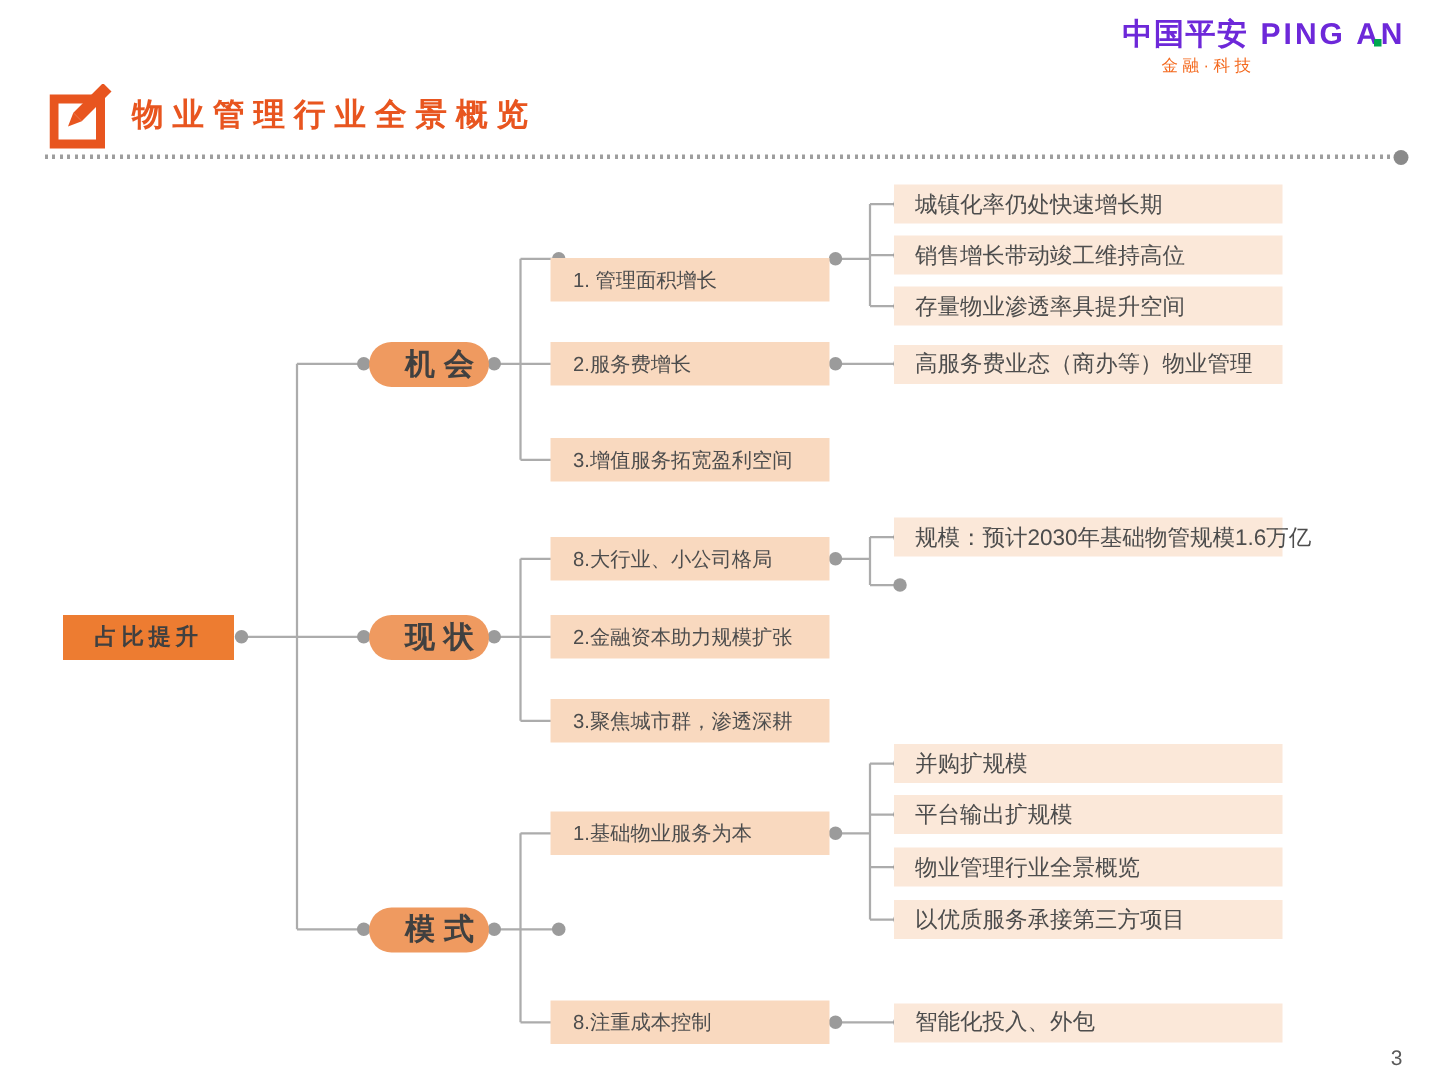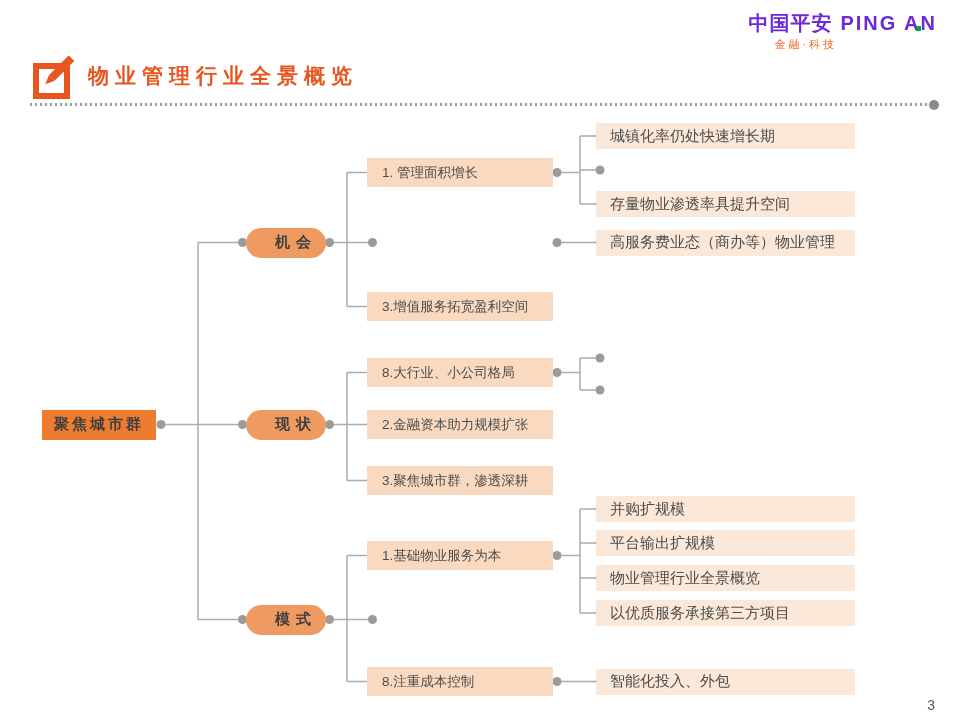--- a/index.html
+++ b/index.html
@@ -15,21 +15,21 @@
   .logo-tagline{font-size:11px;color:#f4691e;letter-spacing:3px;text-align:left;padding-left:26px;margin-top:6px;}
   .title-icon{position:absolute;left:33px;top:56px;}
   .page-title{position:absolute;left:88px;top:62px;font-size:21px;font-weight:bold;color:#e8551f;letter-spacing:6px;white-space:nowrap;}
   .title-divider{position:absolute;left:30px;top:103px;width:898px;height:3px;
     background:repeating-linear-gradient(to right,#9e9e9e 0 2px,transparent 2px 5px);}
   .divider-end-dot{position:absolute;left:929px;top:100px;width:10px;height:10px;border-radius:50%;background:#8a8a8a;}
   
   .node{position:absolute;display:flex;align-items:center;box-sizing:border-box;white-space:nowrap;}
   .root{width:114px;height:30px;background:#ed7c31;color:#404040;font-size:15px;font-weight:bold;
         letter-spacing:3px;justify-content:center;}
-  .branch{width:80px;height:30px;background:#ef9a60;color:#404040;font-size:15px;font-weight:bold;
+  .branch{width:80px;height:30px;background:#ef9a60;color:#404040;font-size:20px;font-weight:bold;
         letter-spacing:6px;justify-content:center;padding-left:20px;border-radius:15px;}
   .l2{left:367px;width:186px;height:29px;background:#f9d9bf;font-size:13.5px;padding-left:15px;}
   .leaf{left:596px;width:259px;height:26px;background:#fbe8d9;font-size:15px;padding-left:14px;}
   #connectors{position:absolute;left:0;top:0;pointer-events:none;}
   .page-number{position:absolute;right:24px;bottom:6px;font-size:14px;color:#595959;}
 </style>
 </head>
 <body>
 
 <div id="slide">
@@ -94,41 +94,44 @@
       <circle cx="600" cy="358" r="4.5"></circle>
         <circle cx="600" cy="390" r="4.5"></circle>
       <circle cx="600" cy="509" r="4.5"></circle>
         <circle cx="600" cy="543" r="4.5"></circle>
         <circle cx="600" cy="578" r="4.5"></circle>
       <circle cx="600" cy="613" r="4.5"></circle>
         <circle cx="600" cy="681.5" r="4.5"></circle>
     </g>
   </svg>
 
-  <div class="node root" style="left:42px;top:409.5px">聚焦城市群</div>
+  <div class="node root" style="left:42px;top:409.5px">占比提升</div>
 
   <div class="node branch" style="left:246px;top:227.5px">机会</div>
   <div class="node branch" style="left:246px;top:409.5px">现状</div>
   <div class="node branch" style="left:246px;top:604.5px">模式</div>
 
-  <div class="node l2" style="top:158px">1. 管理面积增长</div>
+  <div class="node l2" style="top:172px">1. 管理面积增长</div>
+  <div class="node l2" style="top:228px">2.服务费增长</div>
   <div class="node l2" style="top:292px">3.增值服务拓宽盈利空间</div>
 
   <div class="node l2" style="top:358px">8.大行业、小公司格局</div>
   <div class="node l2" style="top:410px">2.金融资本助力规模扩张</div>
   <div class="node l2" style="top:466px">3.聚焦城市群，渗透深耕</div>
 
   <div class="node l2" style="top:541px">1.基础物业服务为本</div>
   <div class="node l2" style="top:667px">8.注重成本控制</div>
 
   <div class="node leaf" style="top:123px">城镇化率仍处快速增长期</div>
+  <div class="node leaf" style="top:157px">销售增长带动竣工维持高位</div>
   <div class="node leaf" style="top:191px">存量物业渗透率具提升空间</div>
 
   <div class="node leaf" style="top:229.5px">高服务费业态（商办等）物业管理</div>
 
+  <div class="node leaf" style="top:345px">规模：预计2030年基础物管规模1.6万亿</div>
 
   <div class="node leaf" style="top:496px">并购扩规模</div>
   <div class="node leaf" style="top:530px">平台输出扩规模</div>
   <div class="node leaf" style="top:565px">物业管理行业全景概览</div>
   <div class="node leaf" style="top:600px">以优质服务承接第三方项目</div>
 
   <div class="node leaf" style="top:668.5px">智能化投入、外包</div>
 
   <div class="page-number">3</div>
 </div>

